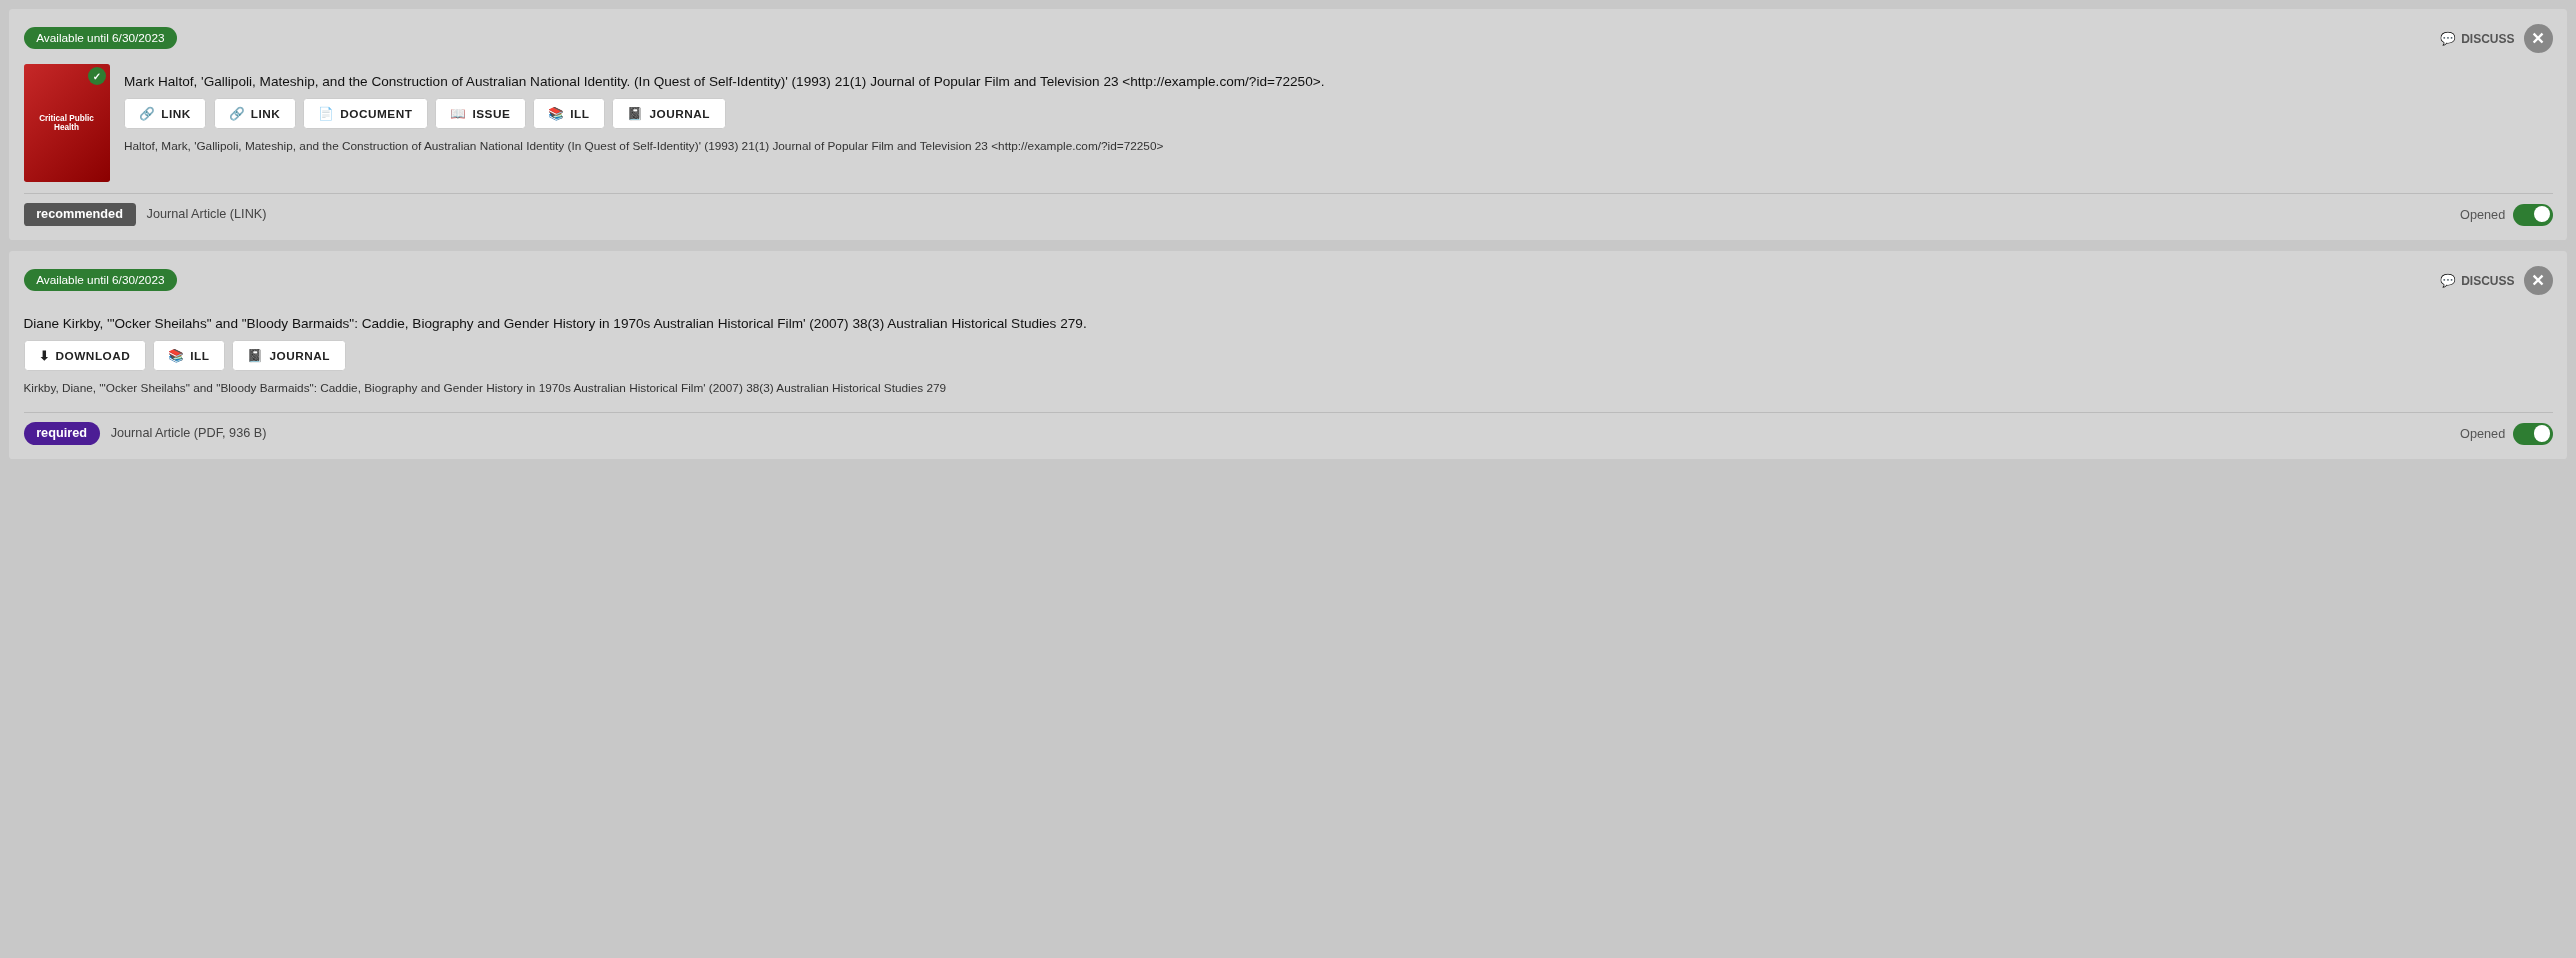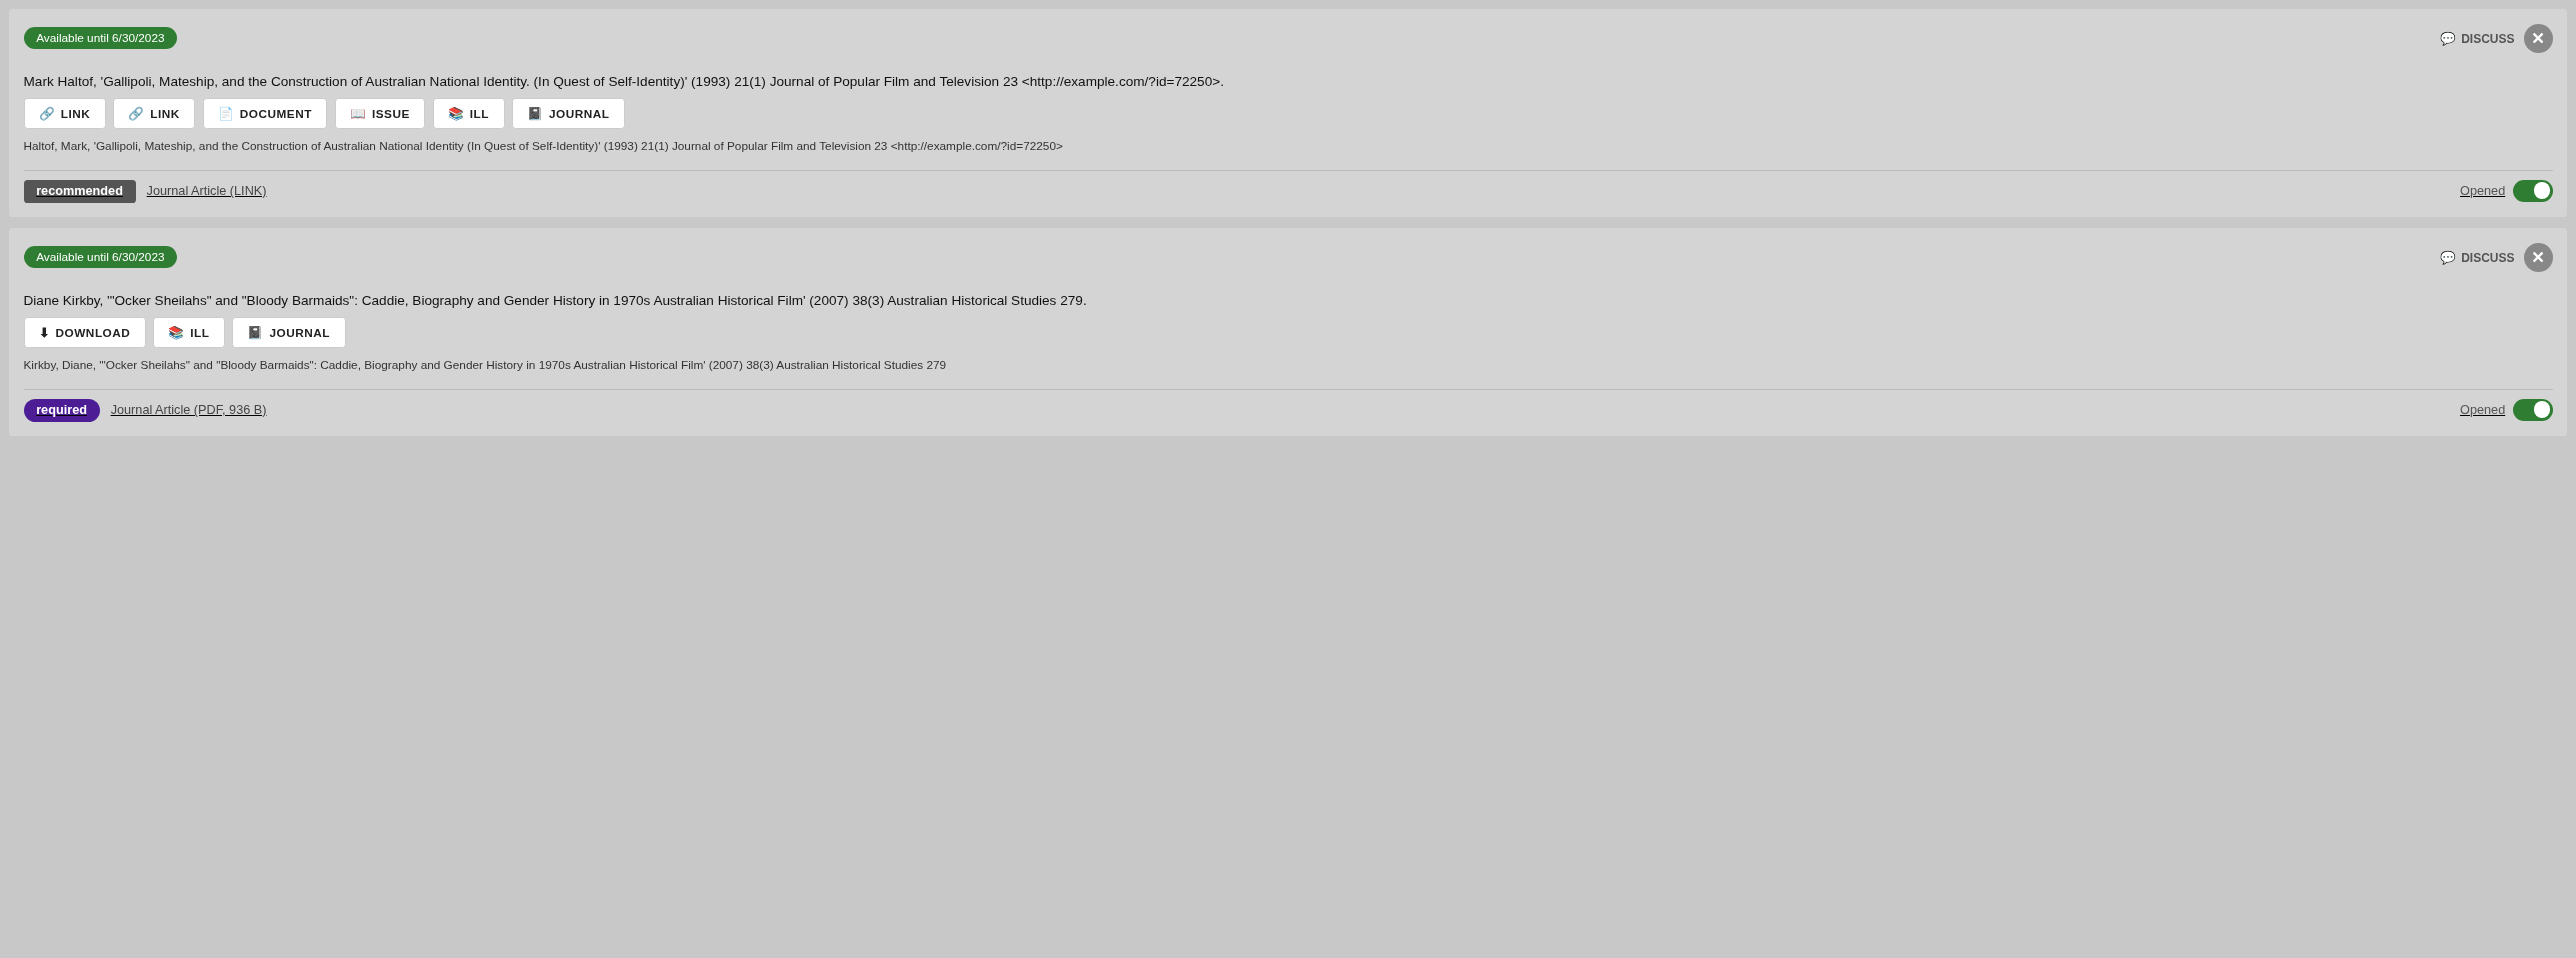--- a/index.html
+++ b/index.html
@@ -171,25 +171,24 @@
       letter-spacing: 0.5px;
     }
 
     .action-btn.download {
       background: white;
     }
 
     .card-footer {
       display: flex;
       justify-content: space-between;
-      align-items: flex-start;
+      align-items: flex-end;
       margin-top: 11px;
       padding-top: 9px;
       border-top: 0.9px solid #bbb;
-      text-decoration: underline;
     }
 
     .footer-left {
       display: flex;
       align-items: center;
       gap: 11px;
     }
 
     .tag-badge {
       padding: 4.5px 12.7px;
@@ -264,20 +263,26 @@
     <div class="header-right">
       <button class="discuss-btn">
         <span class="icon-chat"></span>
         <span>DISCUSS</span>
       </button>
       <button class="close-btn">✕</button>
     </div>
   </div>
 
   <div class="card-body">
+    <div class="book-cover book-cover-1">
+      <span>Critical Public Health</span>
+      <span class="book-badge">
+        <span class="icon-checkmark"></span>
+      </span>
+    </div>
     <div class="content-area">
       <div class="article-title">
         <span>Mark Haltof, 'Gallipoli, Mateship, and the Construction of Australian National Identity. (In Quest of Self-Identity)' (1993) 21(1) Journal of Popular Film and Television 23 &lt;http://example.com/?id=72250&gt;.</span>
       </div>
       <div class="action-buttons">
         <button class="action-btn">
           <span class="icon-link"></span>
           <span>LINK</span>
         </button>
         <button class="action-btn">

